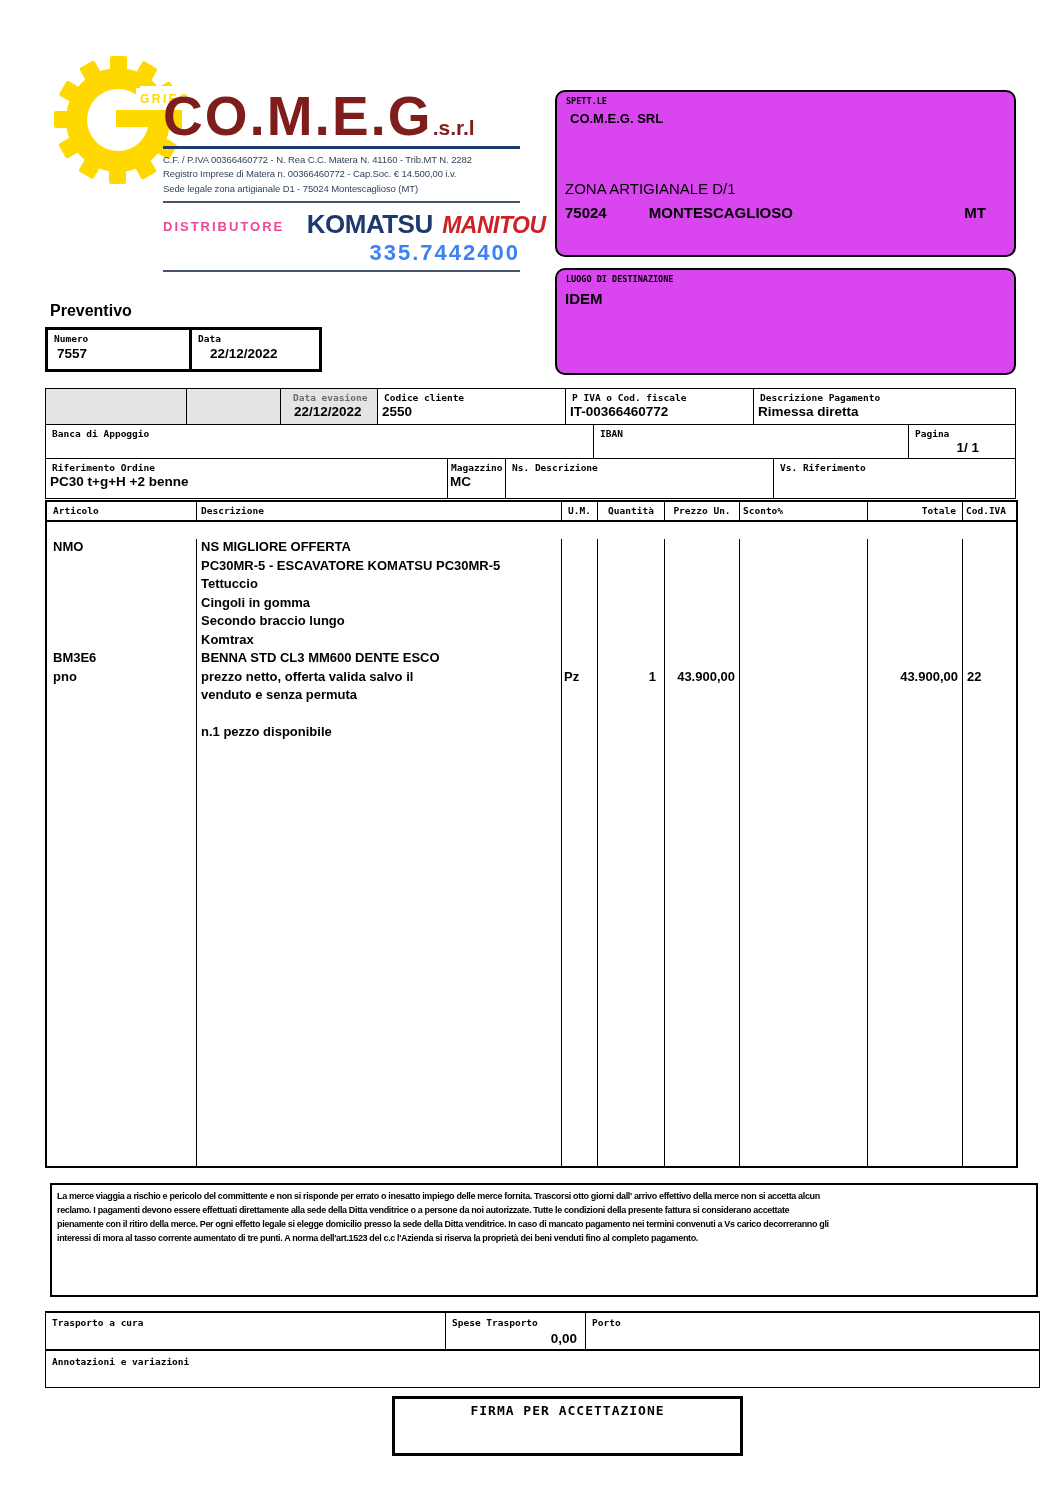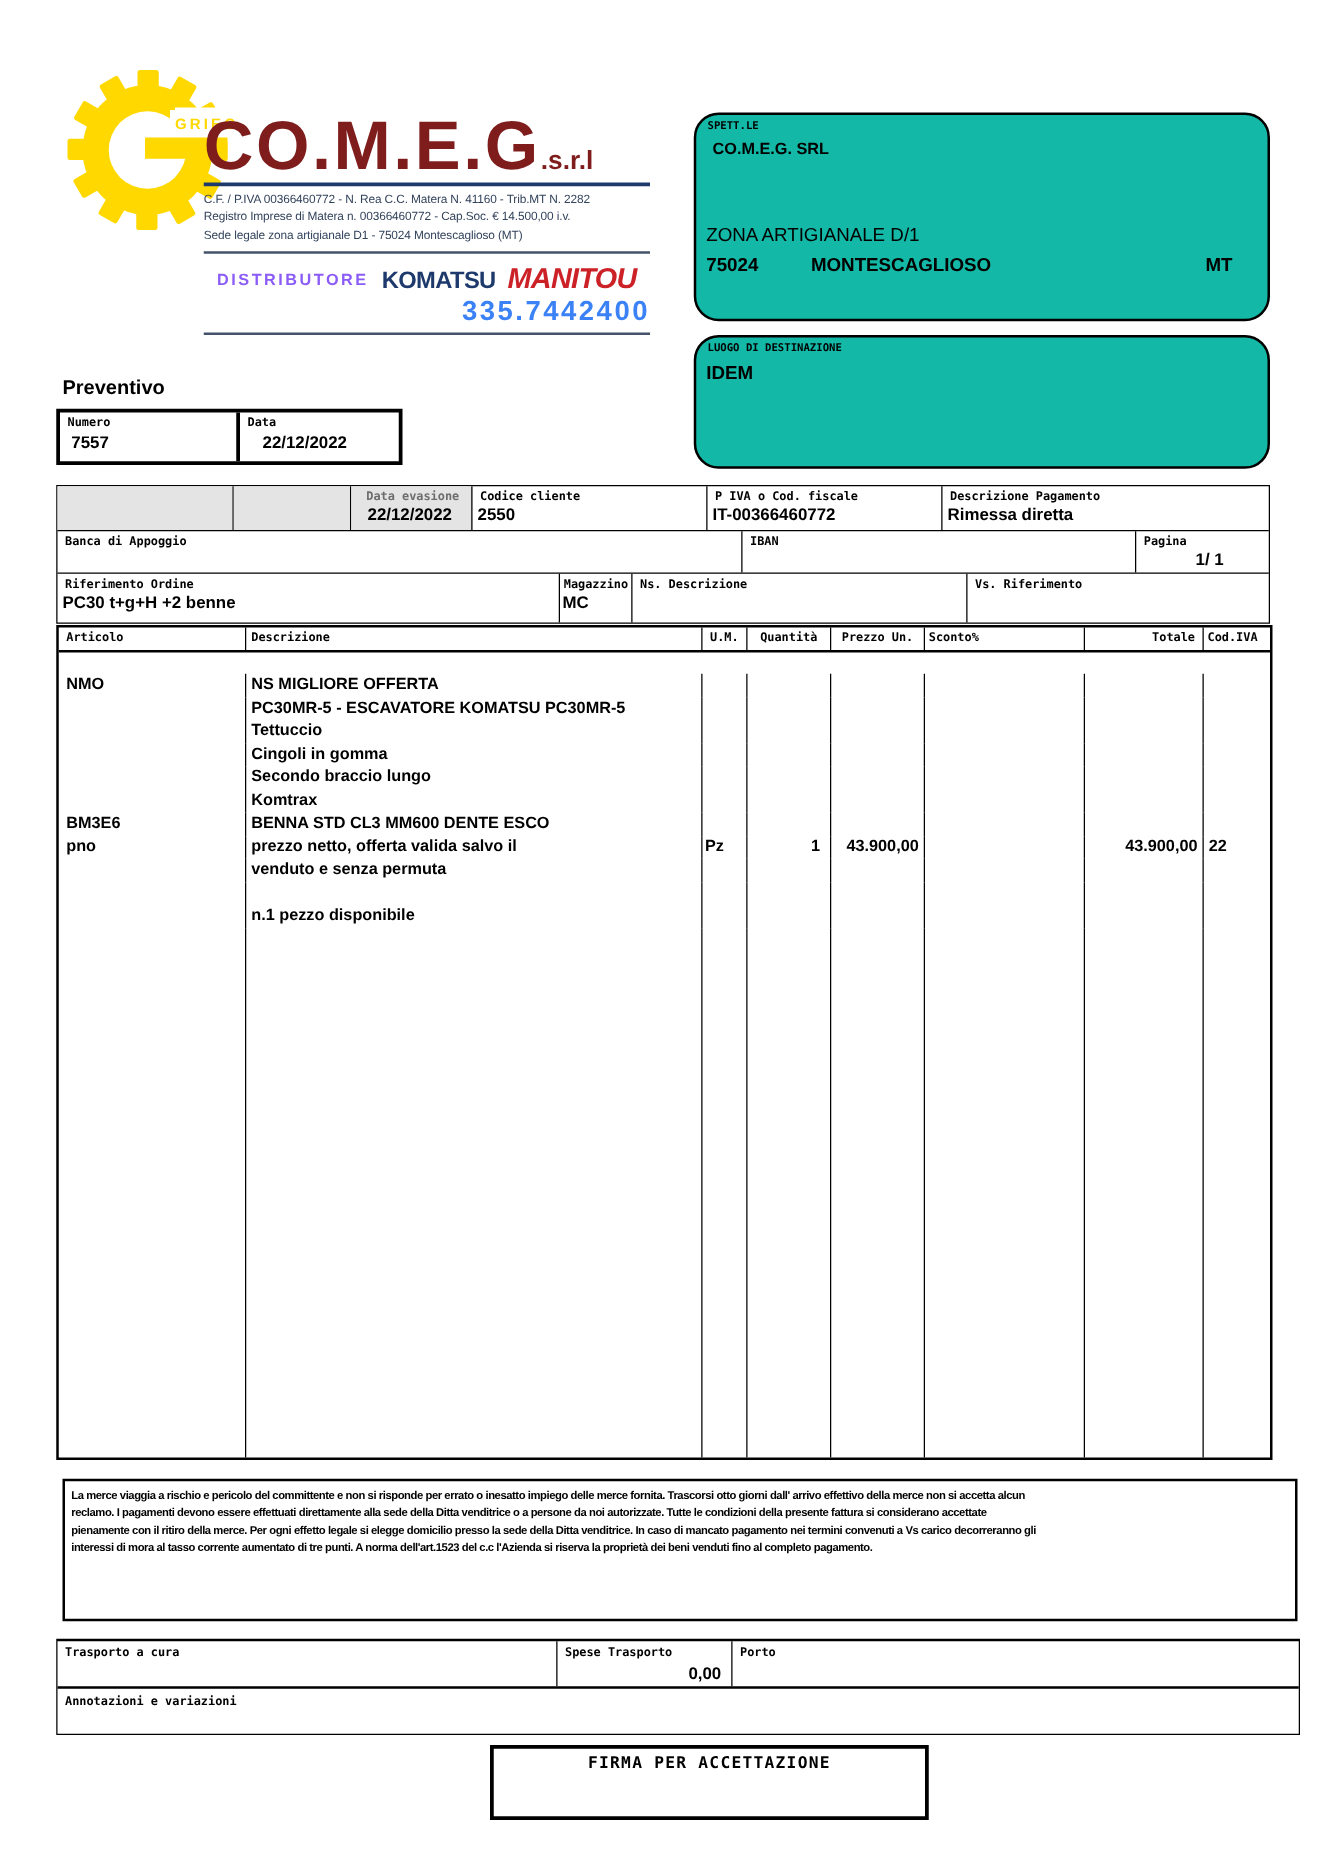--- a/index.html
+++ b/index.html
@@ -8,27 +8,27 @@
   .page { position:relative; width:1056px; height:1497px; background:#fff; overflow:hidden; }
 
   
   .logo-gear { position:absolute; left:52px; top:52px; width:136px; height:136px; }
   .brand-block { position:absolute; left:163px; top:88px; width:357px; }
   .brand-name { font-weight:800; font-size:55px; line-height:1.05; color:#7f1d1d; letter-spacing:2px; border-bottom:3px solid #1e3a6d; display:block; white-space:nowrap; }
   .brand-suffix { font-size:21px; letter-spacing:0; font-weight:800; }
   .company-info { margin-top:4px; padding-bottom:5px; border-bottom:2px solid #44536a; }
   .company-info div { font-size:9.5px; letter-spacing:-0.1px; line-height:14.5px; color:#33435c; white-space:nowrap; font-weight:500;}
   .distributor-row { margin-top:6px; text-align:center; white-space:nowrap; }
-  .distributor-label { font-size:13px; font-weight:bold; color:#8b5cf6; letter-spacing:2px; vertical-align:2px; }
-  .brand-komatsu { font-size:19px; font-weight:900; color:#1e3a6d; letter-spacing:-0.5px; margin-left:6px; }
+  .distributor-label { font-size:13px; font-weight:bold; color:#ec4899; letter-spacing:2px; vertical-align:2px; }
+  .brand-komatsu { font-size:26px; font-weight:900; color:#1e3a6d; letter-spacing:-0.5px; margin-left:18px; }
   .brand-manitou { font-size:23px; font-weight:900; font-style:italic; color:#cb2127; letter-spacing:-0.5px; margin-left:5px; }
   .brand-phone { text-align:right; font-size:22px; font-weight:800; color:#3b82f6; letter-spacing:2px; padding-bottom:4px; border-bottom:2px solid #44536a; }
 
   
-  .rbox { position:absolute; left:555px; width:461px; border:2px solid #000; border-radius:20px; background:#14b8a6;text-align:center; }
+  .rbox { position:absolute; left:555px; width:461px; border:2px solid #000; border-radius:10px; background:#d946ef;text-align:center; }
   .rbox-recipient { top:90px; height:167px; }
   .rbox-destination { top:268px; height:107px; }
   .tiny-label { font-family:"DejaVu Sans Mono", monospace; font-weight:bold; font-size:8.5px; letter-spacing:0; }
   .rbox .tiny-label { position:absolute; left:9px; top:4px; }
   .recipient-name { position:absolute; left:13px; top:19px; font-size:13px; font-weight:bold; }
   .recipient-address { position:absolute; left:8px; top:88px; font-size:15px; font-weight:normal; }
   .recipient-capcity { position:absolute; left:8px; top:112px; font-size:15px; font-weight:bold; }
   .recipient-capcity .city { margin-left:42px; }
   .recipient-prov { position:absolute; right:28px; top:112px; font-size:15px; font-weight:bold; }
   .destination-value { position:absolute; left:8px; top:20px; font-size:15px; font-weight:bold; }

